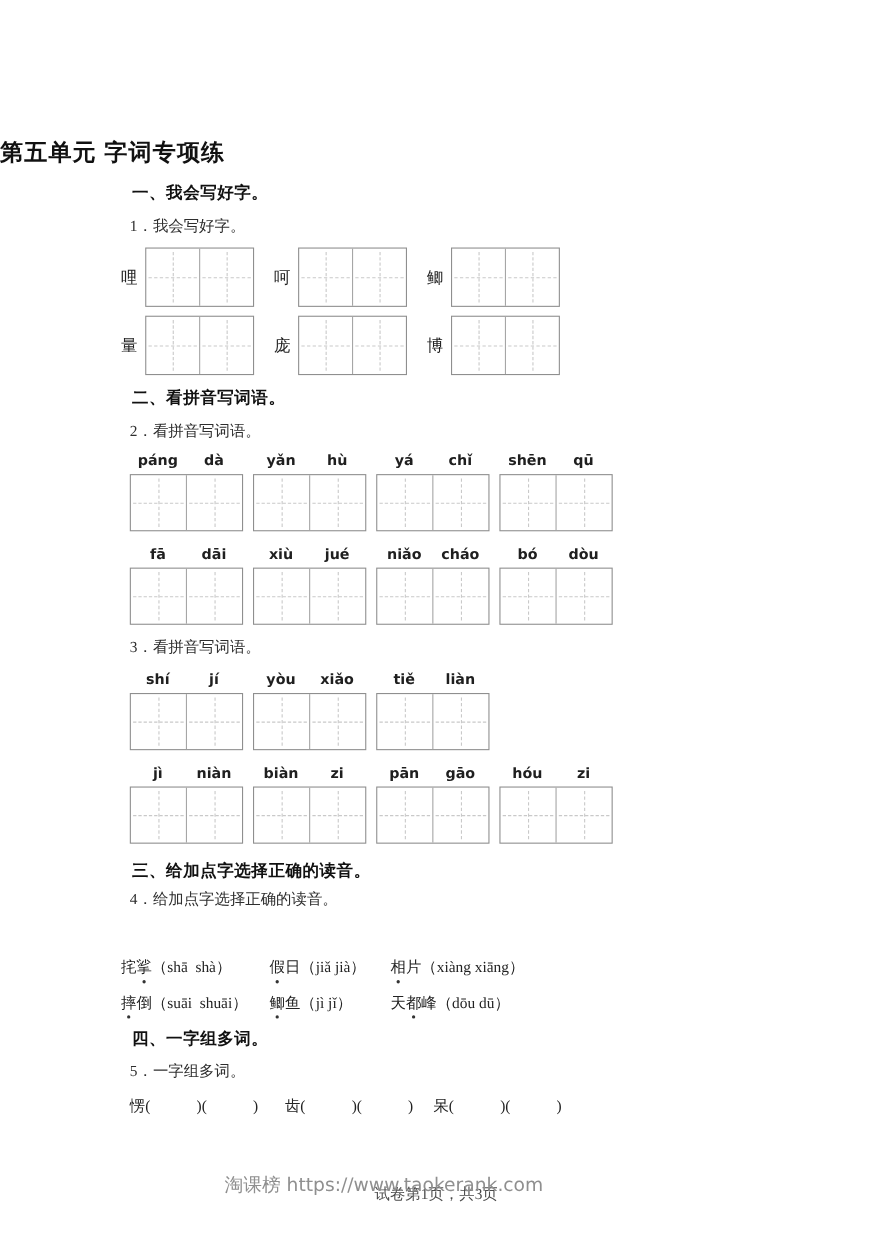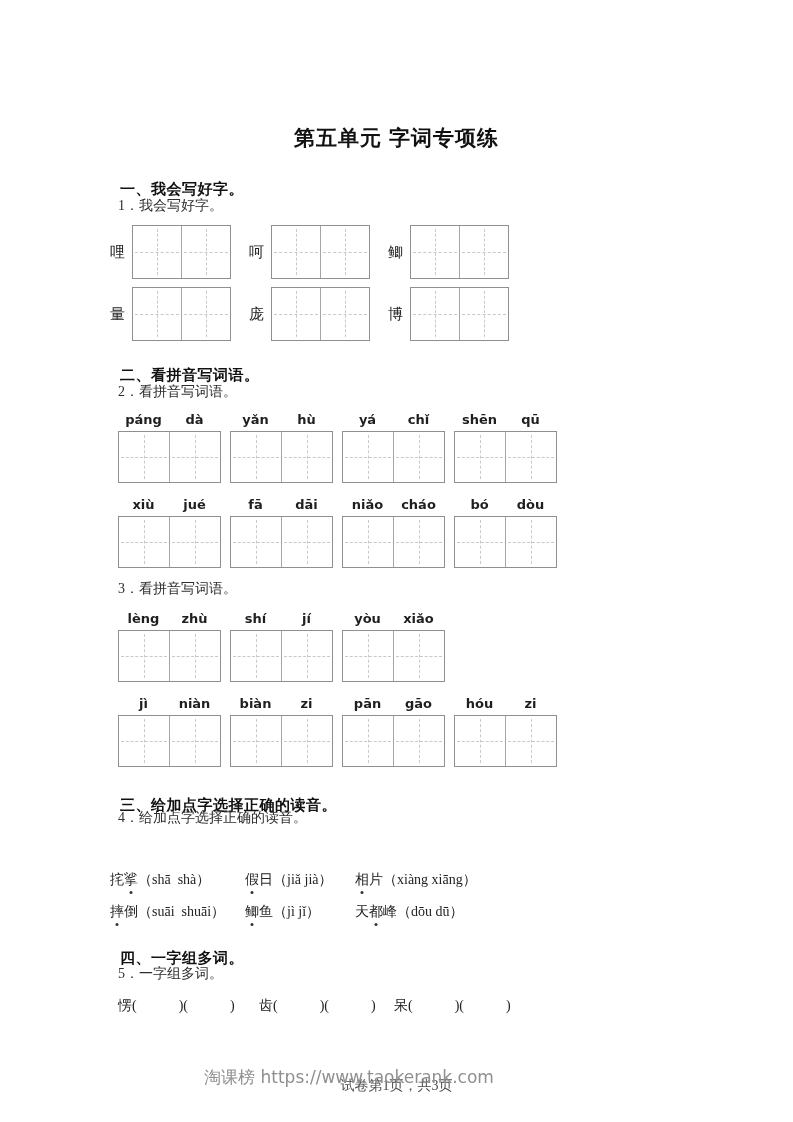--- a/index.html
+++ b/index.html
@@ -3,28 +3,28 @@
 <meta charset="utf-8">
 <style>
   html,body{margin:0;padding:0;background:#e8e8e8;}
   #page{
     position:relative;width:793px;height:1122px;margin:0 auto;
     background:#ffffff;overflow:hidden;
     font-family:"Liberation Serif","DejaVu Serif",serif;color:#1c1c1c;
   }
   .abs{position:absolute;}
   .title{
-    left:0;top:124px;width:793px;text-align:center;
+    left:0;top:124px;width:793px;text-align:left;
     font-family:"Liberation Sans","DejaVu Sans",sans-serif;
     font-weight:bold;font-size:21px;letter-spacing:1px;color:#111;
   }
   .sec-heading{
     left:120px;
     font-family:"Liberation Sans","DejaVu Sans",sans-serif;
-    font-weight:bold;font-size:15px;color:#111;letter-spacing:.5px;margin-top:14px;
+    font-weight:bold;font-size:15px;color:#111;letter-spacing:.5px;
   }
   .sub-q{left:118px;font-size:14px;color:#2e2e2e;}
 
   
   .wg-row{left:110px;display:flex;align-items:center;gap:18px;}
   .wg-item{display:flex;align-items:center;}
   .wg-char{width:20px;font-size:15px;color:#222;margin-right:2px;}
   .box{display:flex;border:1px solid #8f8f8f;background:#fff;}
   .cell{position:relative;border-right:1px solid #a6a6a6;}
   .cell:last-child{border-right:none;}
@@ -168,40 +168,40 @@
       <div class="box">
           <div class="cell pg-cell"></div>
           <div class="cell pg-cell"></div>
         </div>
     </div>
   </div>
 
   <div class="abs pg-row" style="top:497px">
     <div class="pg">
       <div class="pg-labels">
+          <span class="pg-label">fā</span>
+          <span class="pg-label">dāi</span>
+        </div>
+      <div class="box">
+          <div class="cell pg-cell"></div>
+          <div class="cell pg-cell"></div>
+        </div>
+    </div>
+    <div class="pg">
+      <div class="pg-labels">
           <span class="pg-label">xiù</span>
           <span class="pg-label">jué</span>
         </div>
       <div class="box">
           <div class="cell pg-cell"></div>
           <div class="cell pg-cell"></div>
         </div>
     </div>
     <div class="pg">
       <div class="pg-labels">
-          <span class="pg-label">fā</span>
-          <span class="pg-label">dāi</span>
-        </div>
-      <div class="box">
-          <div class="cell pg-cell"></div>
-          <div class="cell pg-cell"></div>
-        </div>
-    </div>
-    <div class="pg">
-      <div class="pg-labels">
           <span class="pg-label">niǎo</span>
           <span class="pg-label">cháo</span>
         </div>
       <div class="box">
           <div class="cell pg-cell"></div>
           <div class="cell pg-cell"></div>
         </div>
     </div>
     <div class="pg">
       <div class="pg-labels">
@@ -213,42 +213,42 @@
           <div class="cell pg-cell"></div>
         </div>
     </div>
   </div>
 
   <div class="abs sub-q" style="top:580px">3．看拼音写词语。</div>
 
   <div class="abs pg-row" style="top:611px">
     <div class="pg">
       <div class="pg-labels">
-          <span class="pg-label">lèng</span>
-          <span class="pg-label">zhù</span>
-        </div>
-      <div class="box">
-          <div class="cell pg-cell"></div>
-          <div class="cell pg-cell"></div>
-        </div>
-    </div>
-    <div class="pg">
-      <div class="pg-labels">
           <span class="pg-label">shí</span>
           <span class="pg-label">jí</span>
         </div>
       <div class="box">
           <div class="cell pg-cell"></div>
           <div class="cell pg-cell"></div>
         </div>
     </div>
     <div class="pg">
       <div class="pg-labels">
           <span class="pg-label">yòu</span>
           <span class="pg-label">xiǎo</span>
+        </div>
+      <div class="box">
+          <div class="cell pg-cell"></div>
+          <div class="cell pg-cell"></div>
+        </div>
+    </div>
+    <div class="pg">
+      <div class="pg-labels">
+          <span class="pg-label">tiě</span>
+          <span class="pg-label">liàn</span>
         </div>
       <div class="box">
           <div class="cell pg-cell"></div>
           <div class="cell pg-cell"></div>
         </div>
     </div>
   </div>
 
   <div class="abs pg-row" style="top:696px">
     <div class="pg">

